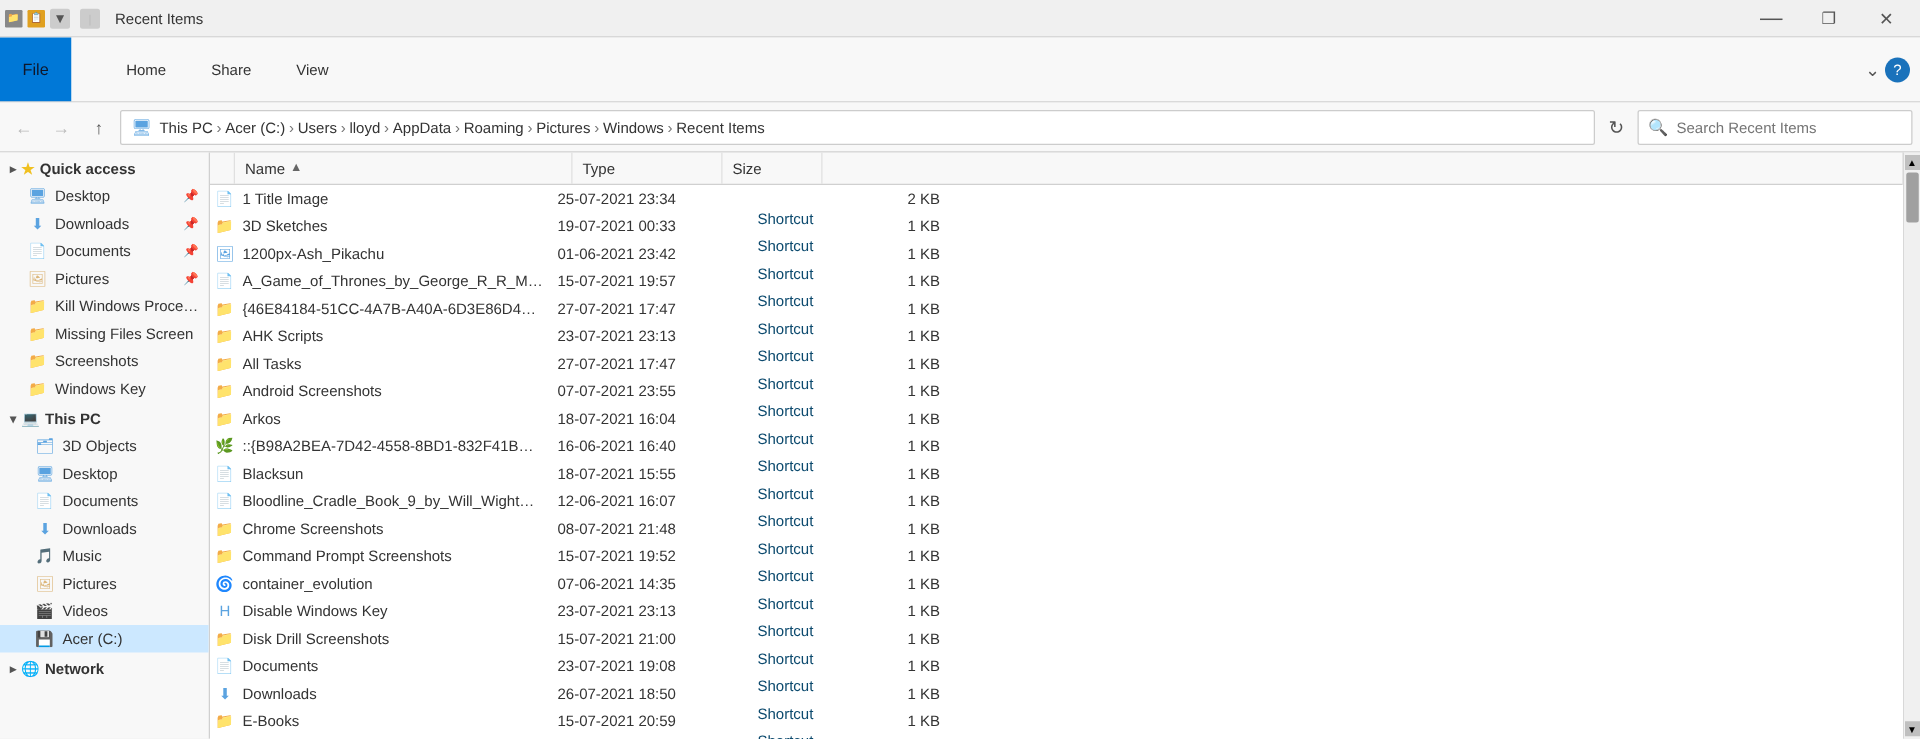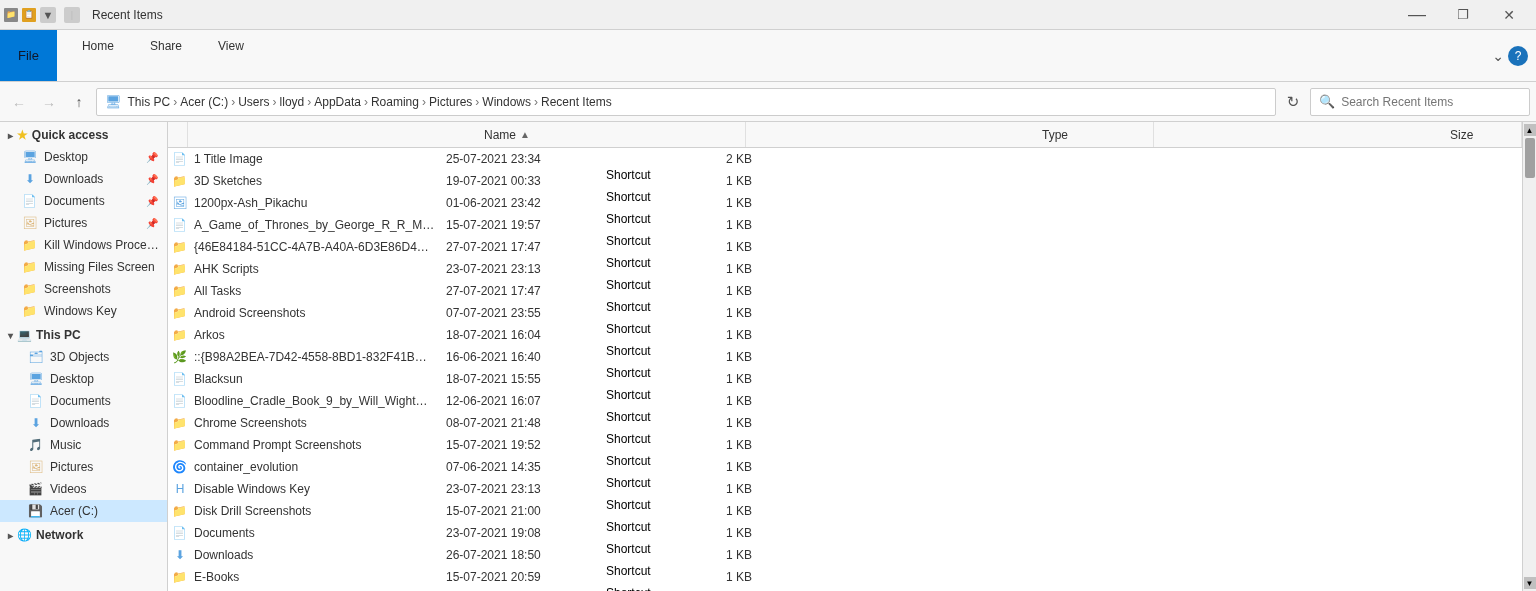--- a/index.html
+++ b/index.html
@@ -40,22 +40,23 @@
       color: #0f172a;
       border: none;
       padding: 0 18px;
       font-size: 13px;
       cursor: pointer;
       font-family: 'Segoe UI', sans-serif;
       height: 100%;
     }
     #ribbon .ribbon-tabs {
       display: flex;
-      align-items: flex-start;
+      align-items: center;
       padding: 0 8px;
+      margin-left: 19px;
     }
     #ribbon .ribbon-tab {
       padding: 8px 16px;
       cursor: pointer;
       font-size: 12px;
       color: #333;
       border: 1px solid transparent;
       border-bottom: none;
       margin-right: 2px;
       background: transparent;
@@ -191,21 +192,20 @@
 
     
     #col-headers {
       display: flex;
       align-items: center;
       height: 26px;
       background: #f8f8f8;
       border-bottom: 1px solid #d0d0d0;
       padding: 0 0;
       position: relative;
-      justify-content: space-between;
     }
     .col-header {
       padding: 0 8px;
       font-size: 12px;
       color: #333;
       cursor: pointer;
       height: 100%;
       display: flex;
       align-items: center;
       border-right: 1px solid #e0e0e0;
@@ -250,21 +250,21 @@
     .file-row .file-date {
       width: 160px;
       font-size: 12px;
       color: #333;
       flex-shrink: 0;
       padding-left: 8px;
     }
     .file-row .file-type {
       width: 120px;
       font-size: 12px;
-      color: #000000;
+      color: #0c4a6e;
       flex-shrink: 0;
       padding-left: 8px;
       margin-top: 32px;
     }
     .file-row .file-size {
       width: 80px;
       font-size: 12px;
       color: #333;
       flex-shrink: 0;
       padding-left: 8px;

